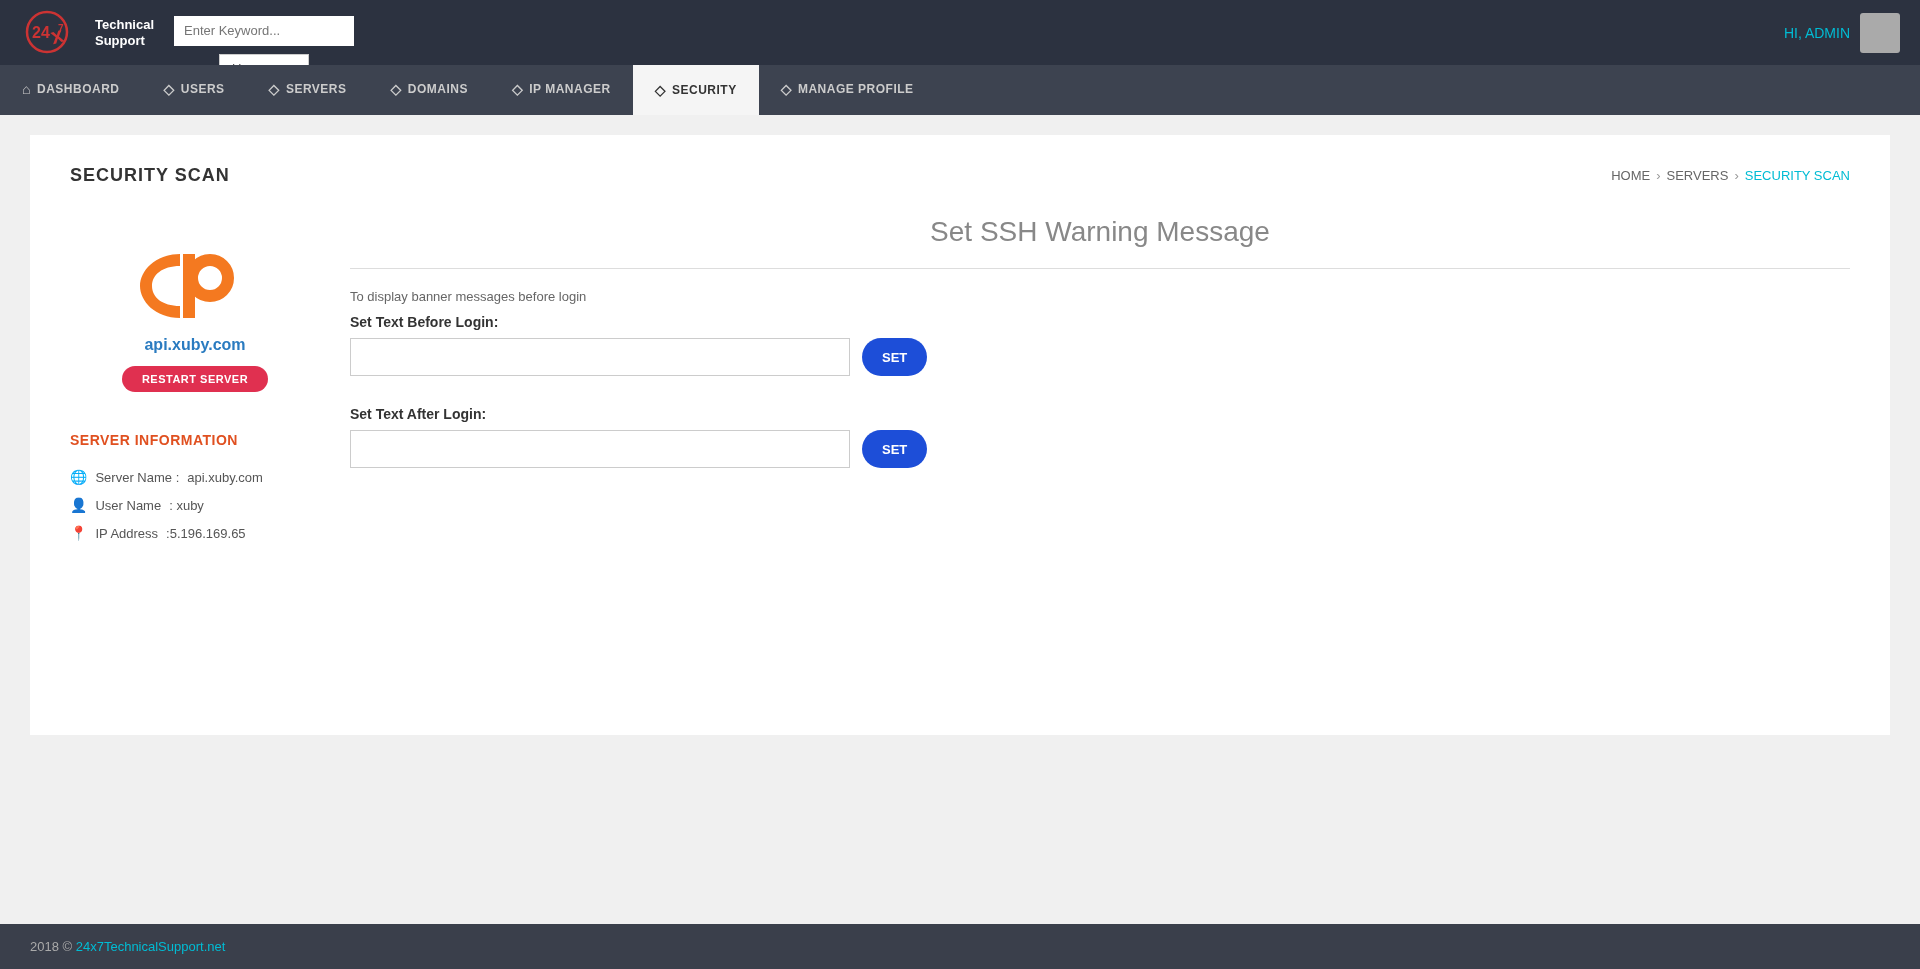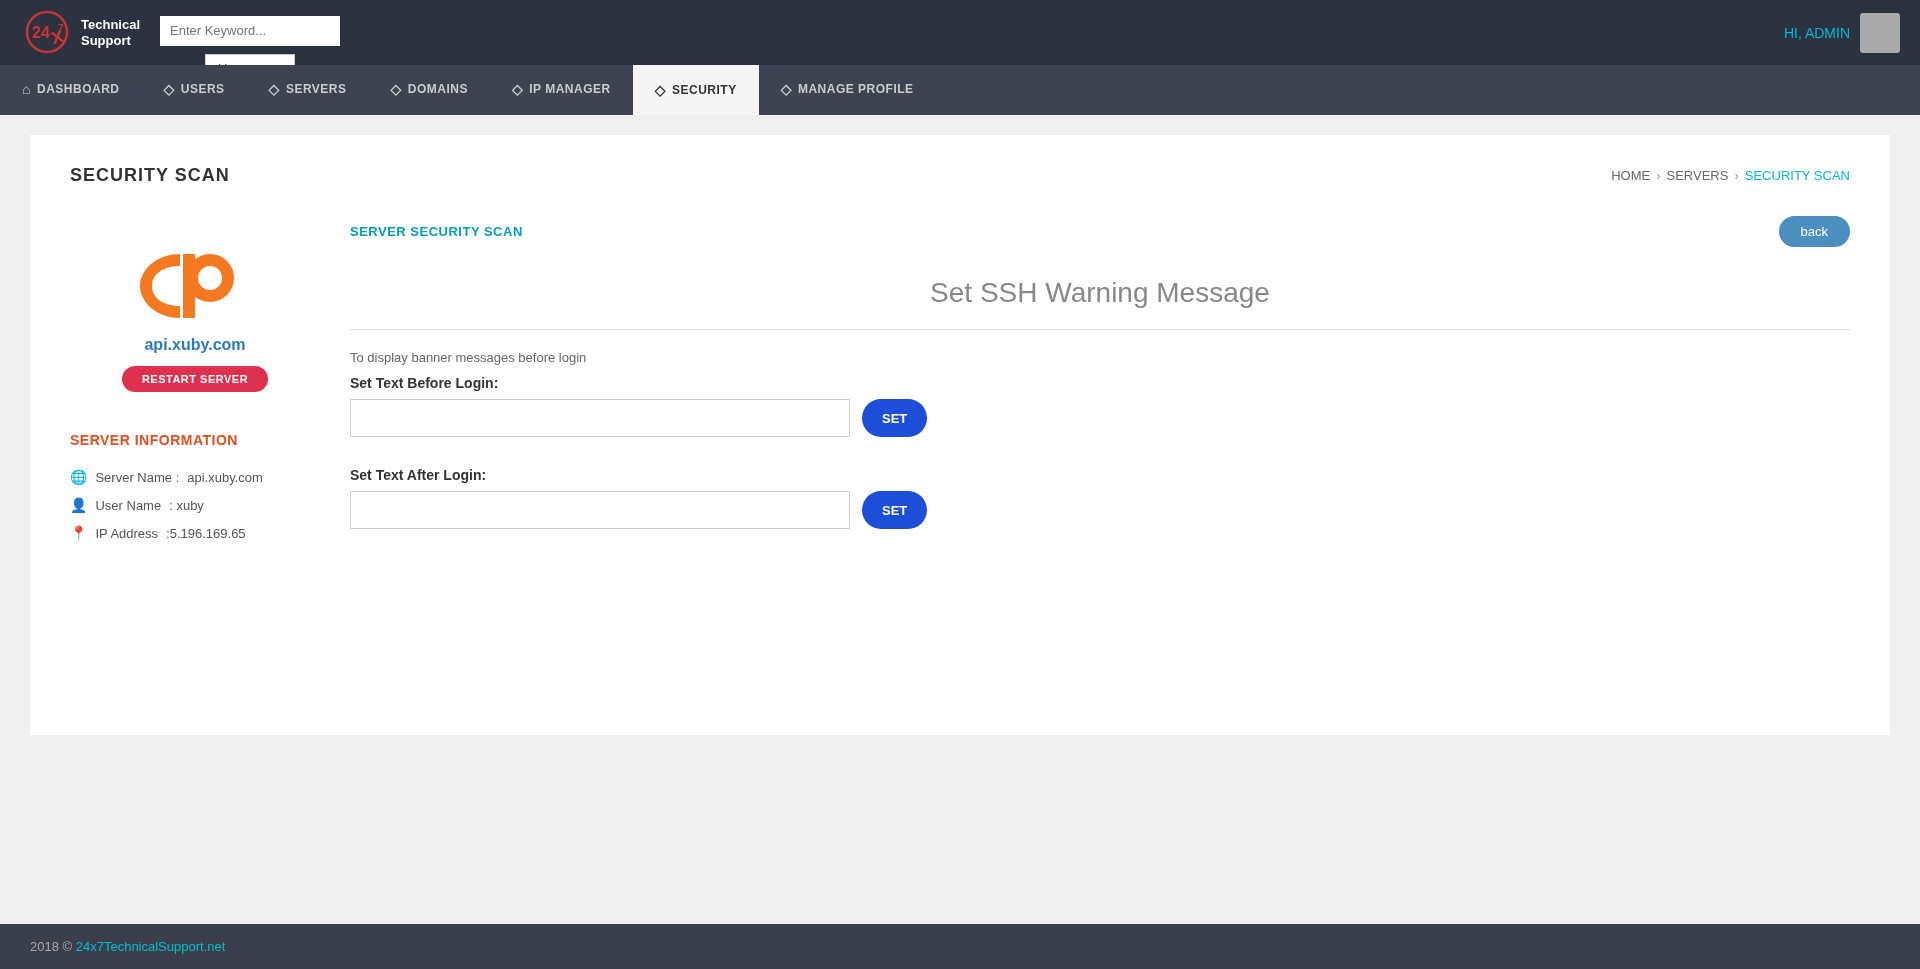--- a/index.html
+++ b/index.html
@@ -8,21 +8,21 @@
     
     .header {
       background: #2c3240;
       display: flex;
       align-items: center;
       padding: 0 20px;
       height: 65px;
       justify-content: space-between;
     }
     .header-left { display: flex; align-items: center; gap: 20px; }
-    .logo-area { display: flex; align-items: center; gap: 6px; }
+    .logo-area { display: flex; align-items: center; gap: 20px; }
     .logo-text { color: white; font-size: 13px; font-weight: bold; line-height: 1.2; }
     .search-area { display: flex; align-items: center; gap: 8px; flex-direction: column; }
     .search-label { color: #ccc; font-size: 14px; }
     .search-input {
       background: #fff;
       border: none;
       padding: 5px 10px;
       width: 180px;
       font-size: 13px;
       height: 30px;
@@ -369,24 +369,20 @@
           </div>
           <div class="server-info-row">
             <span class="info-icon">📍</span>
             <span>IP Address</span>
             <span>:5.196.169.65</span>
           </div>
         </div>
       </div>
 
       <div class="right-content">
-        <div class="section-header">
-          <span class="section-title">SERVER SECURITY SCAN</span>
-          <button class="back-btn">back</button>
-        </div>
 
         <h2 class="ssh-title">Set SSH Warning Message</h2>
 
         <hr class="divider">
 
         <div class="form-section">
           <p class="form-desc">To display banner messages before login</p>
           <label class="form-label">Set Text Before Login:</label>
           <div class="form-row">
             <input class="text-input" type="text" style="">

